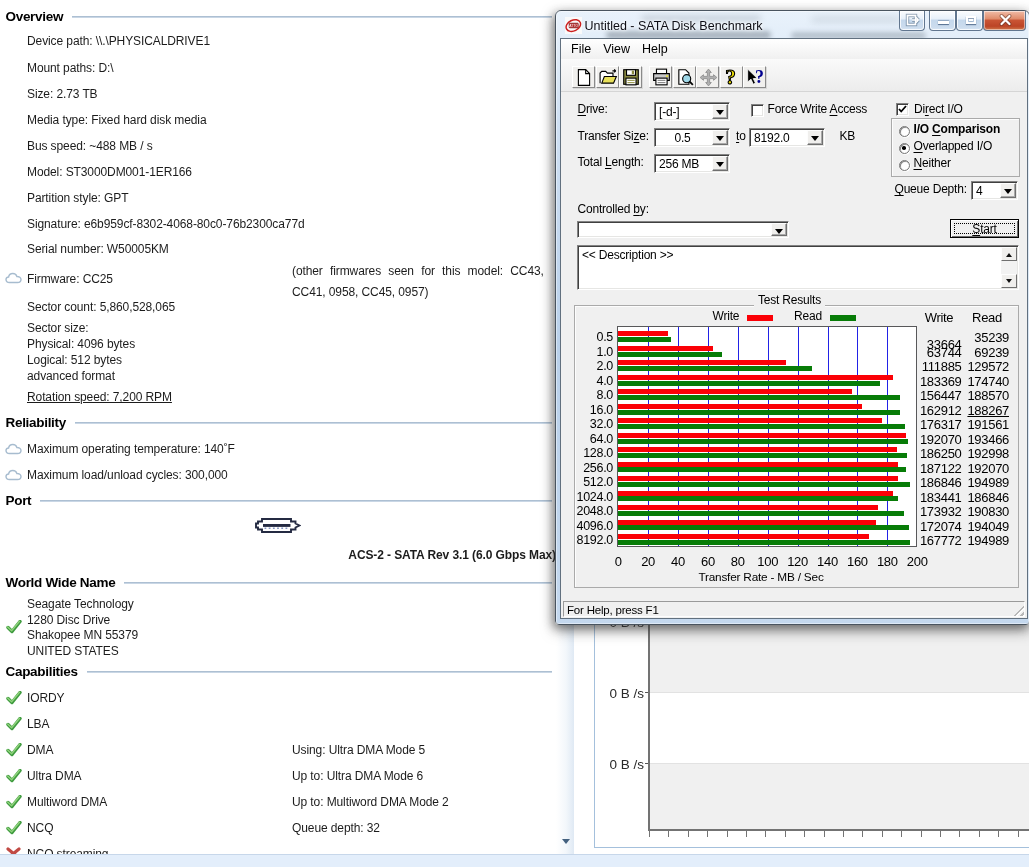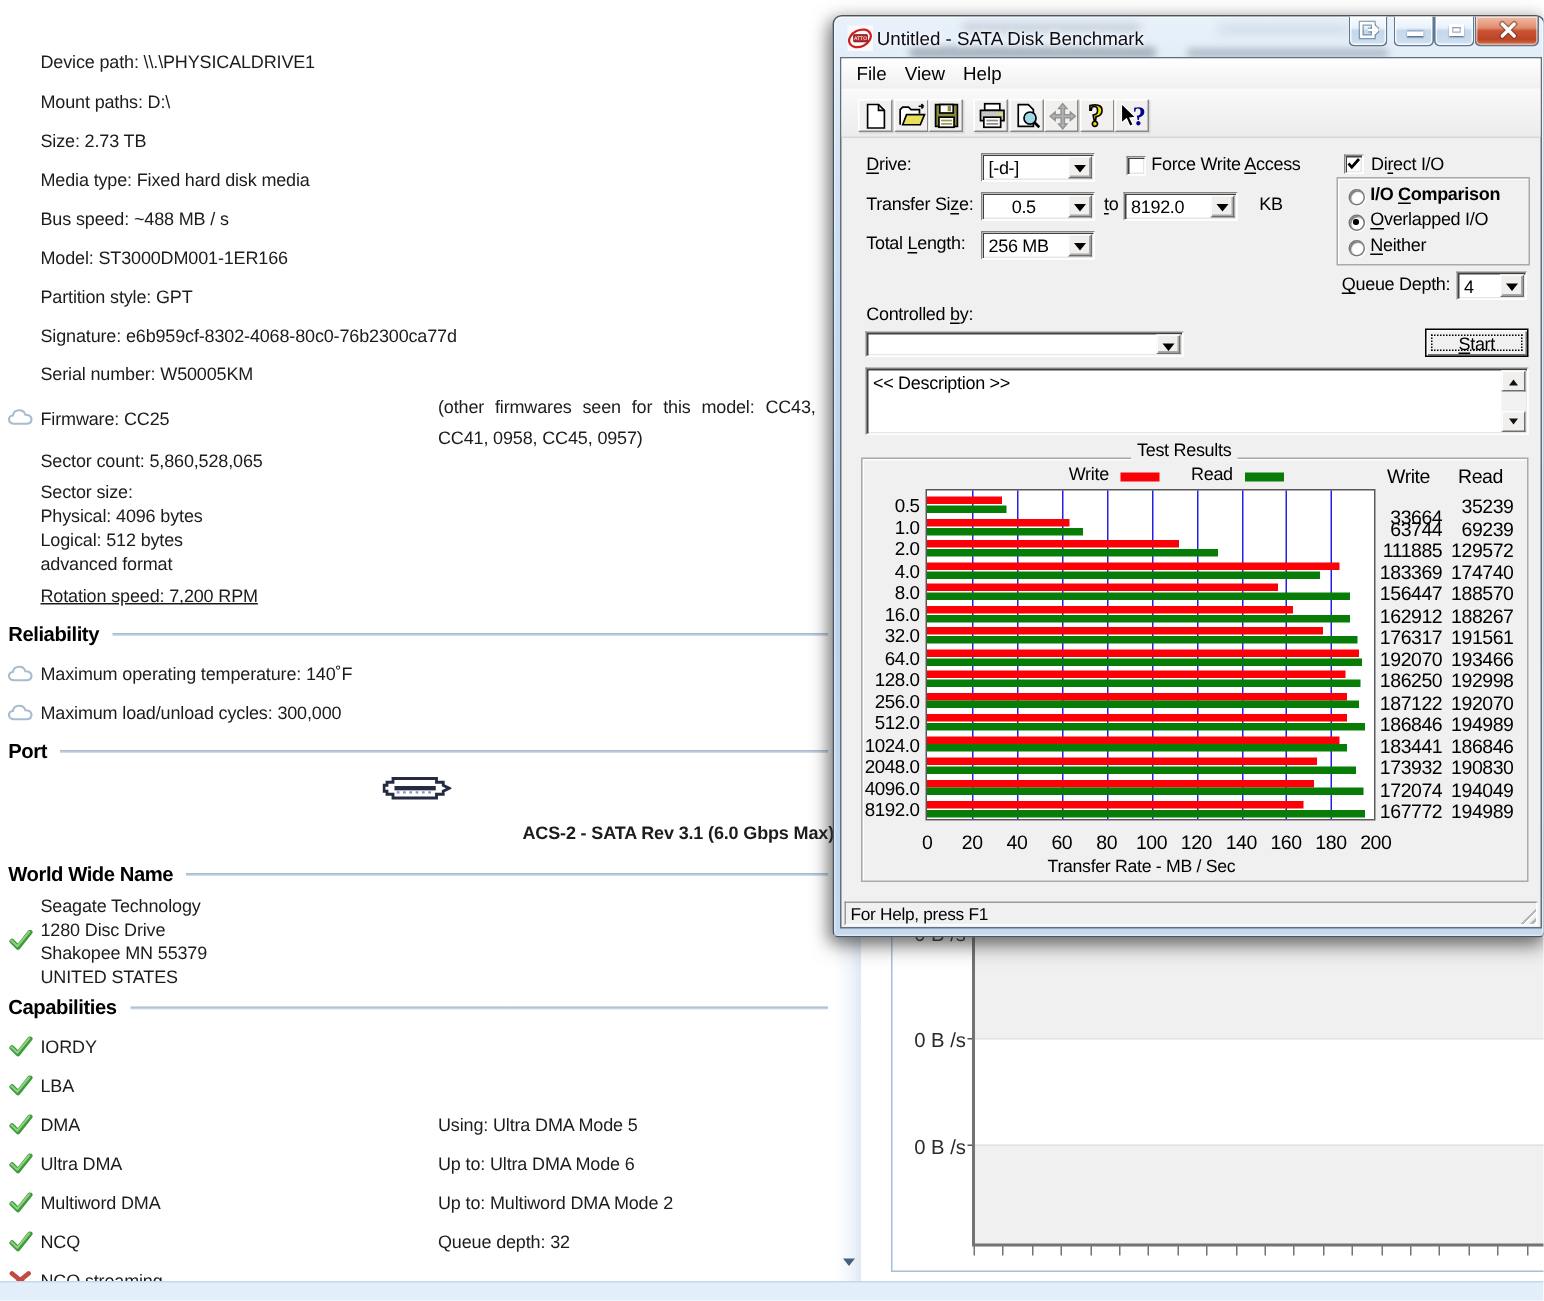--- a/index.html
+++ b/index.html
@@ -77,20 +77,24 @@
   .bw{background:#fb0006;}
   .br{background:#077c07;}
   .gline{position:absolute;top:0;bottom:0;width:1px;background:#2222e6;}
   .rlab{position:absolute;width:48px;text-align:right;font-size:12.5px;letter-spacing:-0.3px;}
   .val{position:absolute;width:50px;text-align:right;font-size:13px;letter-spacing:-0.3px;}
   .xlab{position:absolute;font-size:13px;letter-spacing:-0.3px;}
 </style>
 </head>
 <body>
 <div id="lp">
+  <div class="hd" style="top:8.5px;">
+      <b>Overview</b>
+      <span class="rule"></span>
+    </div>
   <div class="row" style="left:27px;top:33.4px;">Device path: \\.\PHYSICALDRIVE1</div>
   <div class="row" style="left:27px;top:59.5px;">Mount paths: D:\</div>
   <div class="row" style="left:27px;top:85.6px;">Size: 2.73 TB</div>
   <div class="row" style="left:27px;top:111.7px;">Media type: Fixed hard disk media</div>
   <div class="row" style="left:27px;top:137.8px;">Bus speed: ~488 MB / s</div>
   <div class="row" style="left:27px;top:163.9px;">Model: ST3000DM001-1ER166</div>
   <div class="row" style="left:27px;top:190px;">Partition style: GPT</div>
   <div class="row" style="left:27px;top:215.6px;">Signature: e6b959cf-8302-4068-80c0-76b2300ca77d</div>
   <div class="row" style="left:27px;top:241.3px;">Serial number: W50005KM</div>
   <svg class="ic" style="left:5px;top:272px;" width="17" height="12" viewBox="0 0 17 12">
@@ -420,21 +424,21 @@
 <div class="val" style="left:398px;top:334.8px;">174740</div>
 <div class="bar bw" style="left:57px;top:350.3px;width:234.2px;"></div>
 <div class="bar br" style="left:57px;top:356.1px;width:282.3px;"></div>
 <div class="rlab" style="left:4px;top:349.3px;">8.0</div>
 <div class="val" style="left:350.5px;top:349.3px;">156447</div>
 <div class="val" style="left:398px;top:349.3px;">188570</div>
 <div class="bar bw" style="left:57px;top:364.8px;width:243.9px;"></div>
 <div class="bar br" style="left:57px;top:370.6px;width:281.8px;"></div>
 <div class="rlab" style="left:4px;top:363.8px;">16.0</div>
 <div class="val" style="left:350.5px;top:363.8px;">162912</div>
-<div class="val" style="left:398px;top:363.8px;">188267</div>
+<div class="val" style="left:398px;top:363.8px;text-decoration:underline;">188267</div>
 <div class="bar bw" style="left:57px;top:379.2px;width:264.0px;"></div>
 <div class="bar br" style="left:57px;top:385.0px;width:286.8px;"></div>
 <div class="rlab" style="left:4px;top:378.2px;">32.0</div>
 <div class="val" style="left:350.5px;top:378.2px;">176317</div>
 <div class="val" style="left:398px;top:378.2px;">191561</div>
 <div class="bar bw" style="left:57px;top:393.7px;width:287.5px;"></div>
 <div class="bar br" style="left:57px;top:399.5px;width:289.6px;"></div>
 <div class="rlab" style="left:4px;top:392.7px;">64.0</div>
 <div class="val" style="left:350.5px;top:392.7px;">192070</div>
 <div class="val" style="left:398px;top:392.7px;">193466</div>

